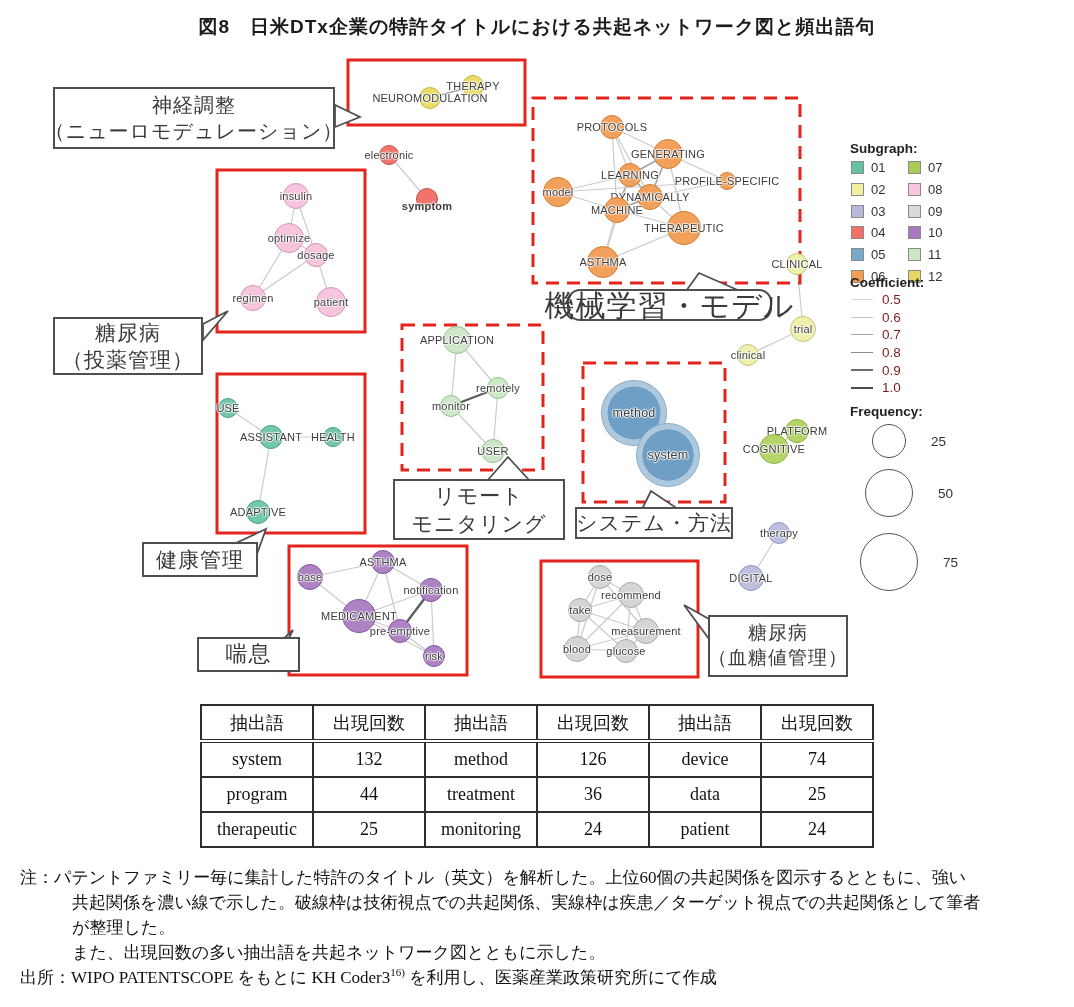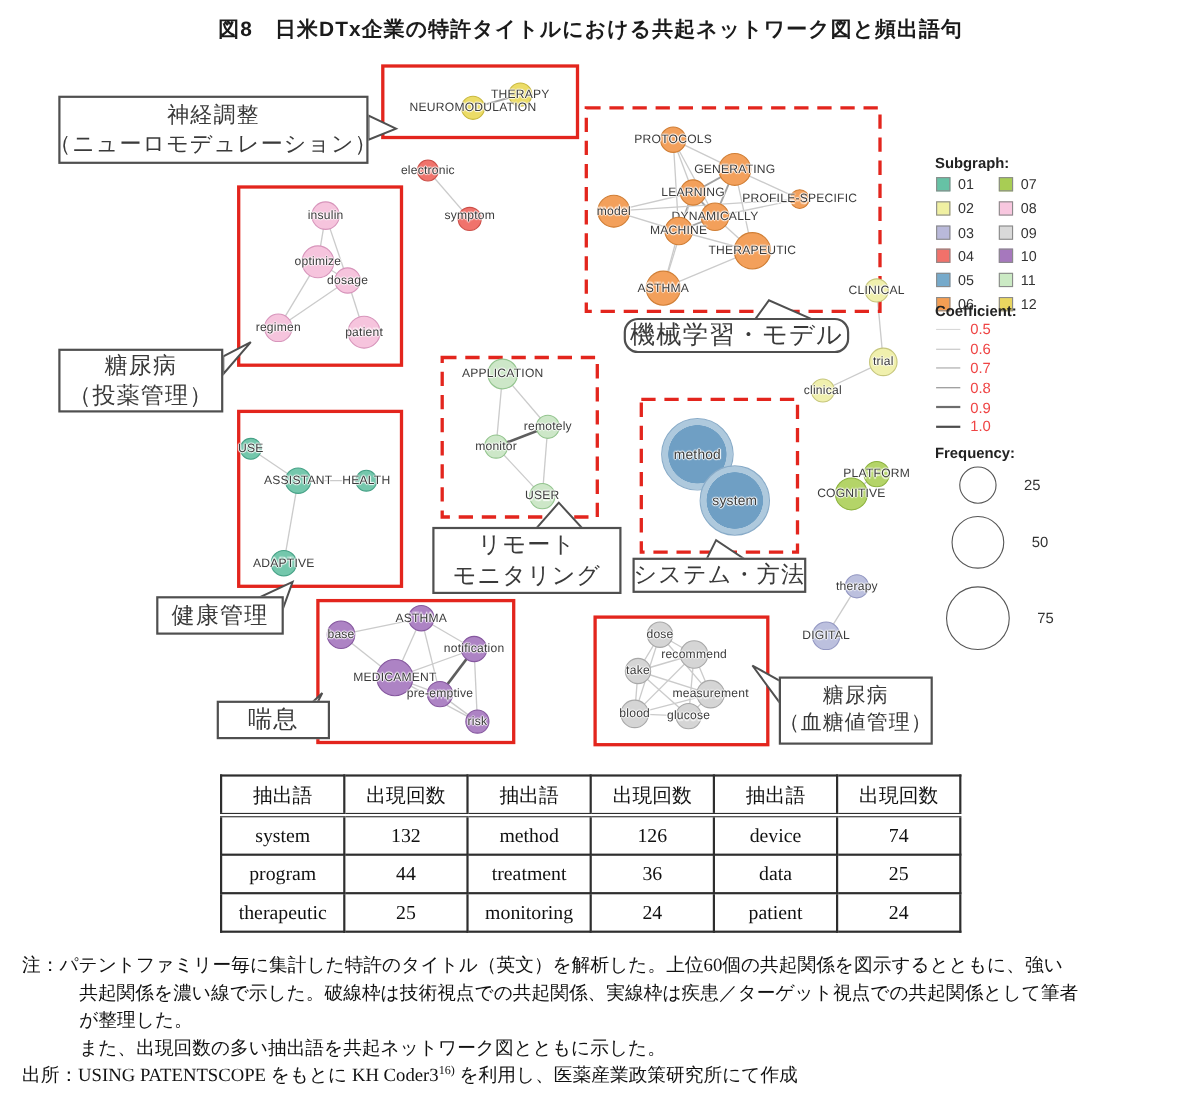--- a/index.html
+++ b/index.html
@@ -15,21 +15,21 @@
   .callout{position:absolute;background:#fff;border:2px solid #4f4f4f;box-sizing:border-box;
         display:flex;flex-direction:column;justify-content:center;align-items:center;
         color:#3a3a3a;z-index:6;}
   .callout div{line-height:1.3;white-space:nowrap;letter-spacing:1px;}
   .lg-title{position:absolute;font-size:13.5px;font-weight:bold;color:#222;}
   #lg-grid{position:absolute;left:851px;top:157px;display:grid;
         grid-template-columns:57px 57px;grid-auto-rows:21.7px;}
   .lg-item{display:flex;align-items:center;gap:7px;font-size:13px;color:#333;}
   .lg-sw{width:13px;height:13px;border:1px solid #8a8a8a;box-sizing:border-box;}
   #lg-coef-rows{position:absolute;left:851px;top:291px;}
-  .coef-row{display:flex;align-items:center;gap:9px;height:17.6px;font-size:13.5px;color:#ef4444;}
+  .coef-row{display:flex;align-items:center;gap:9px;height:17.6px;font-size:13.5px;color:#7f1d1d;}
   .coef-line{width:22px;}
   .freq-c{position:absolute;border:1.5px solid #555;border-radius:50%;box-sizing:border-box;}
   .freq-l{position:absolute;font-size:13.5px;color:#333;transform:translate(0,-50%);}
   #freq-table{position:absolute;left:200px;top:660px;border-collapse:collapse;
         font-family:"Liberation Serif",serif;font-size:18px;color:#111;margin-top:44px;}
   #freq-table th,#freq-table td{border:2px solid #2e2e2e;width:110px;height:33px;
         text-align:center;font-weight:normal;padding:0;}
   #freq-table thead th{border-bottom:4px double #2e2e2e;}
   .note-line{position:absolute;font-family:"Liberation Serif",serif;font-size:17px;
         color:#111;white-space:nowrap;}
@@ -246,29 +246,29 @@
           <td>patient</td>
           <td>24</td>
         </tr>
       </tbody>
     </table>
 
   <div class="note-line nl0">注：パテントファミリー毎に集計した特許のタイトル（英文）を解析した。上位60個の共起関係を図示するとともに、強い</div>
   <div class="note-line nl1">共起関係を濃い線で示した。破線枠は技術視点での共起関係、実線枠は疾患／ターゲット視点での共起関係として筆者</div>
   <div class="note-line nl2">が整理した。</div>
   <div class="note-line nl3">また、出現回数の多い抽出語を共起ネットワーク図とともに示した。</div>
-  <div class="note-line nl4"><span>出所：USING PATENTSCOPE をもとに KH Coder3</span><span class="sup">16)</span><span> を利用し、医薬産業政策研究所にて作成</span></div>
+  <div class="note-line nl4"><span>出所：WIPO PATENTSCOPE をもとに KH Coder3</span><span class="sup">16)</span><span> を利用し、医薬産業政策研究所にて作成</span></div>
 <div class="node" style="left: 462px; top: 75px; width: 22px; height: 22px; background: rgb(236, 220, 103); border: 1px solid rgb(200, 184, 62);"></div>
     <div class="nlabel" style="left: 473px; top: 86px;">THERAPY</div>
     <div class="node" style="left: 419px; top: 87px; width: 22px; height: 22px; background: rgb(236, 220, 103); border: 1px solid rgb(200, 184, 62);"></div>
     <div class="nlabel" style="left: 430px; top: 98px;">NEUROMODULATION</div>
     <div class="node" style="left: 379px; top: 145px; width: 20px; height: 20px; background: rgb(240, 115, 108); border: 1px solid rgb(204, 79, 72);"></div>
     <div class="nlabel" style="left: 389px; top: 155px;">electronic</div>
     <div class="node" style="left: 416px; top: 188px; width: 22px; height: 22px; background: rgb(240, 115, 108); border: 1px solid rgb(204, 79, 72);"></div>
-    <div class="nlabel" style="left: 427px; top: 196px;">symptom</div>
+    <div class="nlabel" style="left: 427px; top: 206px; font-weight: bold;">symptom</div>
     <div class="node" style="left: 283px; top: 183px; width: 26px; height: 26px; background: rgb(246, 196, 221); border: 1px solid rgb(215, 149, 187);"></div>
     <div class="nlabel" style="left: 296px; top: 196px;">insulin</div>
     <div class="node" style="left: 274px; top: 223px; width: 30px; height: 30px; background: rgb(246, 196, 221); border: 1px solid rgb(215, 149, 187);"></div>
     <div class="nlabel" style="left: 289px; top: 238px;">optimize</div>
     <div class="node" style="left: 304px; top: 243px; width: 24px; height: 24px; background: rgb(246, 196, 221); border: 1px solid rgb(215, 149, 187);"></div>
     <div class="nlabel" style="left: 316px; top: 255px;">dosage</div>
     <div class="node" style="left: 240px; top: 285px; width: 26px; height: 26px; background: rgb(246, 196, 221); border: 1px solid rgb(215, 149, 187);"></div>
     <div class="nlabel" style="left: 253px; top: 298px;">regimen</div>
     <div class="node" style="left: 316px; top: 287px; width: 30px; height: 30px; background: rgb(246, 196, 221); border: 1px solid rgb(215, 149, 187);"></div>
     <div class="nlabel" style="left: 331px; top: 302px;">patient</div>
@@ -349,21 +349,21 @@
     <div class="node" style="left: 614px; top: 639px; width: 24px; height: 24px; background: rgb(213, 213, 213); border: 1px solid rgb(168, 168, 168);"></div>
     <div class="nlabel" style="left: 626px; top: 651px;">glucose</div>
     <div class="callout" style="left: 53px; top: 87px; width: 282px; height: 62px; font-size: 20px;">
       <div>神経調整</div>
       <div>（ニューロモデュレーション）</div>
     </div>
     <div class="callout" style="left: 53px; top: 317px; width: 150px; height: 58px; font-size: 21px;">
       <div>糖尿病</div>
       <div>（投薬管理）</div>
     </div>
-    <div class="callout" style="left: 567px; top: 289px; width: 205px; height: 32px; font-size: 23px; border-radius: 13px;">
+    <div class="callout" style="left: 567px; top: 289px; width: 205px; height: 32px; font-size: 30px; border-radius: 13px;">
       <div>機械学習・モデル</div>
     </div>
     <div class="callout" style="left: 575px; top: 507px; width: 158px; height: 32px; font-size: 21px;">
       <div>システム・方法</div>
     </div>
     <div class="callout" style="left: 393px; top: 479px; width: 172px; height: 61px; font-size: 21px;">
       <div>リモート</div>
       <div>モニタリング</div>
     </div>
     <div class="callout" style="left: 142px; top: 542px; width: 116px; height: 35px; font-size: 21px;">

